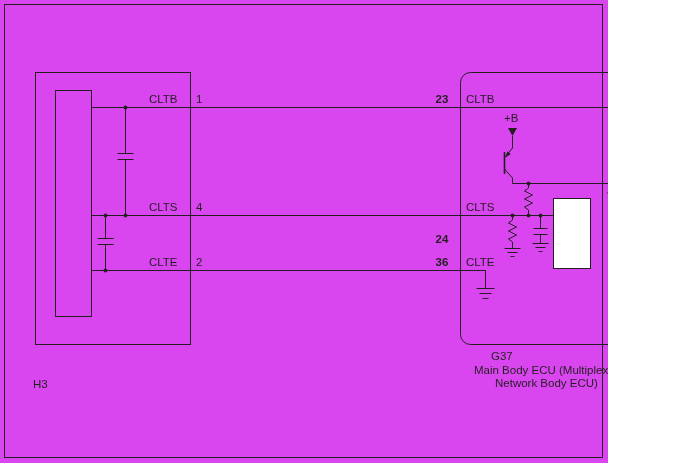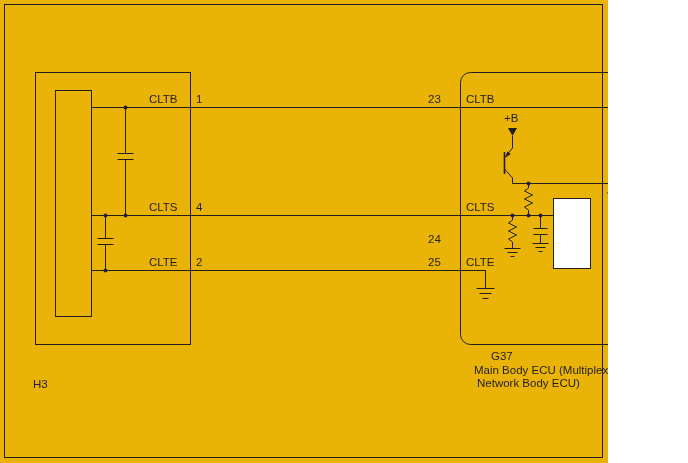--- a/index.html
+++ b/index.html
@@ -4,21 +4,21 @@
 <style>
   html, body {
     margin: 0;
     padding: 0;
     background: #ffffff;
   }
   .stage {
     position: relative;
     width: 608px;
     height: 463px;
-    background: #eab308;
+    background: #d946ef;
     font-family: "Liberation Sans", sans-serif;
     color: #231f20;
     overflow: hidden;
   }
   .frame {
     position: absolute;
     left: 4px;
     top: 4px;
     right: 5px;
     bottom: 5px;
@@ -30,21 +30,22 @@
     top: 0;
   }
   .lbl {
     position: absolute;
     font-size: 11.5px;
     line-height: 13px;
     white-space: nowrap;
   }
   .num-right {
     width: 28px;
-    text-align: left;
+    text-align: center;
+    font-weight: bold;
   }
 </style>
 </head>
 <body>
 
 <div class="stage">
   <div class="frame"></div>
 
   <svg class="wiring" width="688" height="463" viewBox="0 0 688 463">
     <g stroke="#231f20" stroke-width="1" fill="none">
@@ -107,22 +108,22 @@
   <span class="lbl" style="left:196px; top:93px;">1</span>
   <span class="lbl" style="left:149px; top:201px;">CLTS</span>
   <span class="lbl" style="left:196px; top:201px;">4</span>
   <span class="lbl" style="left:149px; top:256px;">CLTE</span>
   <span class="lbl" style="left:196px; top:256px;">2</span>
 
   <span class="lbl num-right" style="left:428px; top:93px;">23</span>
   <span class="lbl" style="left:466px; top:93px;">CLTB</span>
   <span class="lbl num-right" style="left:428px; top:201px;margin-top:32px;">24</span>
   <span class="lbl" style="left:466px; top:201px;">CLTS</span>
-  <span class="lbl num-right" style="left:428px; top:256px;">25</span>
+  <span class="lbl num-right" style="left:428px; top:256px;">36</span>
   <span class="lbl" style="left:466px; top:256px;">CLTE</span>
 
   <span class="lbl" style="left:504px; top:112px;">+B</span>
 
   <span class="lbl" style="left:33px; top:350px;margin-top:28px;">H3</span>
   <span class="lbl" style="left:491px; top:350px;">G37</span>
   <span class="lbl" style="left:474px; top:364px;">Main Body ECU (Multiplex</span>
-  <span class="lbl" style="left:477px; top:377px;text-align:center;">Network Body ECU)</span>
+  <span class="lbl" style="left:495px; top:377px;text-align:center;">Network Body ECU)</span>
 </div>
 
 </body></html>

